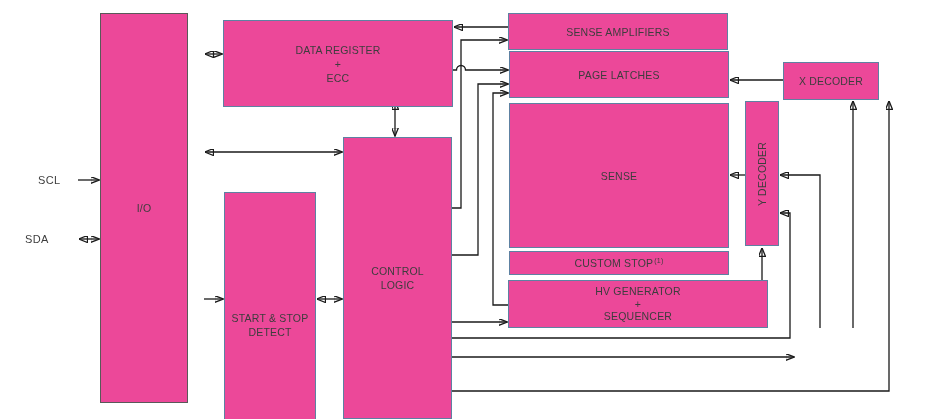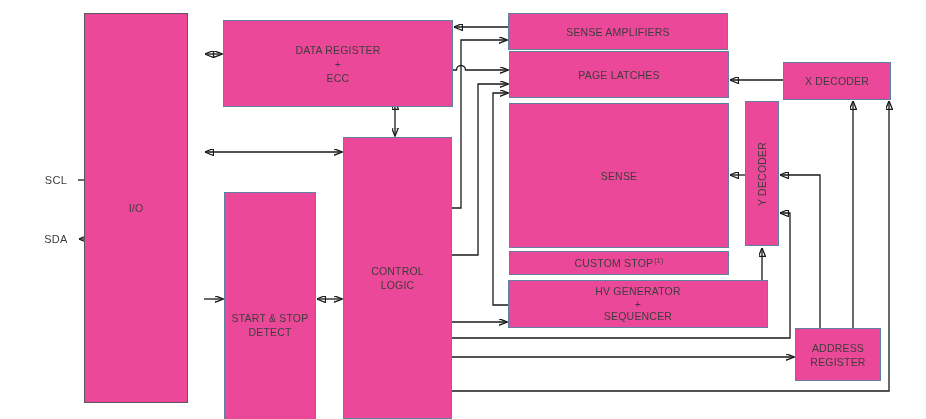--- a/index.html
+++ b/index.html
@@ -23,21 +23,21 @@
     font-size:10.5px;
     line-height:14px;
     letter-spacing:0.2px;
     white-space:pre-line;
     z-index:2;
   }
   .block.dark{border-color:#595959;border-width:1.5px;}
   .siglabel{
     position:absolute;
     width:36px;height:14px;
-    text-align:center;
+    text-align:left;
     font-size:11px;
     line-height:14px;
     color:#3d3d3d;
     letter-spacing:0.3px;
     z-index:2;
   }
   .vert span{
     display:inline-block;
     transform:rotate(-90deg);
     white-space:nowrap;
@@ -76,23 +76,23 @@
     <path d="M451,391 H889 V101" marker-end="url(#ah)"></path>
     <path d="M853,328 V101" marker-end="url(#ah)"></path>
     <path d="M820,328 V175 H780" marker-end="url(#ah)"></path>
     <path d="M728,303 H762 V248" marker-end="url(#ah)"></path>
     <path d="M783,80 H730" marker-end="url(#ah)"></path>
     <path d="M745,175 H730" marker-end="url(#ah)"></path>
     <path d="M618,61 V51" marker-end="url(#ah)"></path>
   </svg>
 
   <div class="siglabel" style="left:38px;top:173px;">SCL</div>
-  <div class="siglabel" style="left:38px;top:232px;">SDA</div>
+  <div class="siglabel" style="left:25px;top:232px;">SDA</div>
 
-  <div class="block dark" style="left:84px;top:13px;width:104px;height:390px;">
+  <div class="block dark" style="left:100px;top:13px;width:88px;height:390px;">
     <span>I/O</span>
   </div>
 
   <div class="block" style="left:223px;top:13px;width:230px;height:87px;margin-top:7px;">
     <span>DATA REGISTER
 +
 ECC</span>
   </div>
 
   <div class="block" style="left:224px;top:192px;width:92px;height:265px;">
@@ -120,26 +120,22 @@
   <div class="block" style="left:509px;top:251px;width:220px;height:24px;">
     <span><span>CUSTOM STOP</span><sup class="fnote">(1)</sup></span>
   </div>
 
   <div class="block" style="left:508px;top:280px;width:260px;height:48px;line-height:12.5px;">
     <span>HV GENERATOR
 +
 SEQUENCER</span>
   </div>
 
-  <div class="block" style="left:783px;top:62px;width:108px;height:38px;">
+  <div class="block" style="left:783px;top:62px;width:96px;height:38px;">
     <span>X DECODER</span>
   </div>
 
   <div class="block vert" style="left:745px;top:101px;width:34px;height:145px;">
     <span>Y DECODER</span>
   </div>
 
-  <div class="block" style="left:795px;top:328px;width:86px;height:53px;">
-    <span>ADDRESS
-REGISTER</span>
-  </div>
 
 </div>
 
 </body></html>

